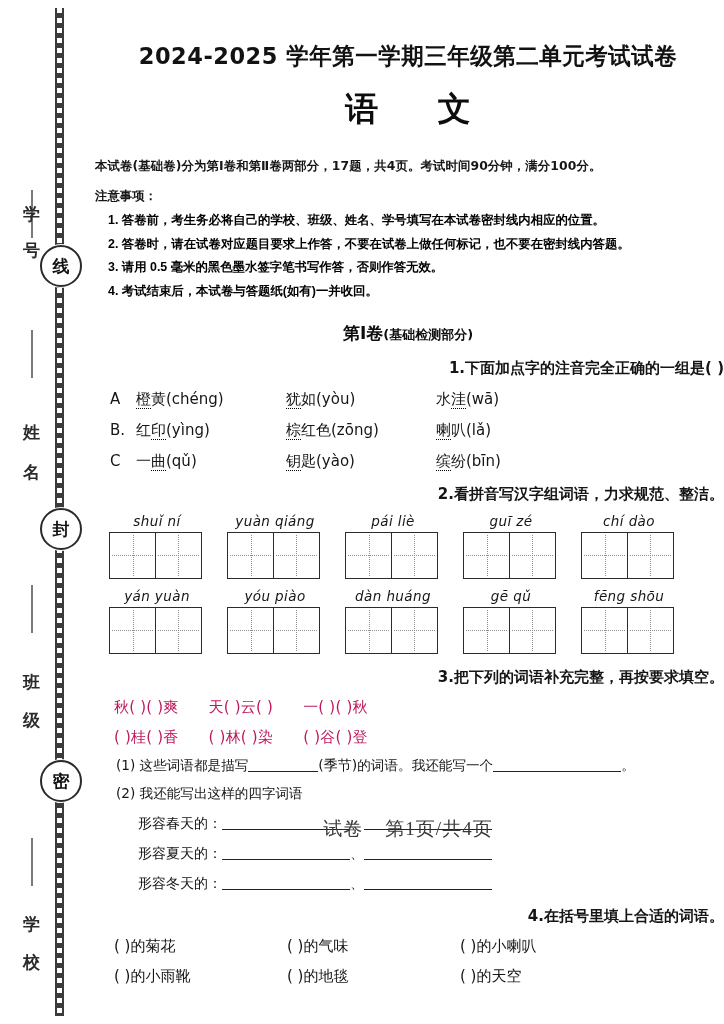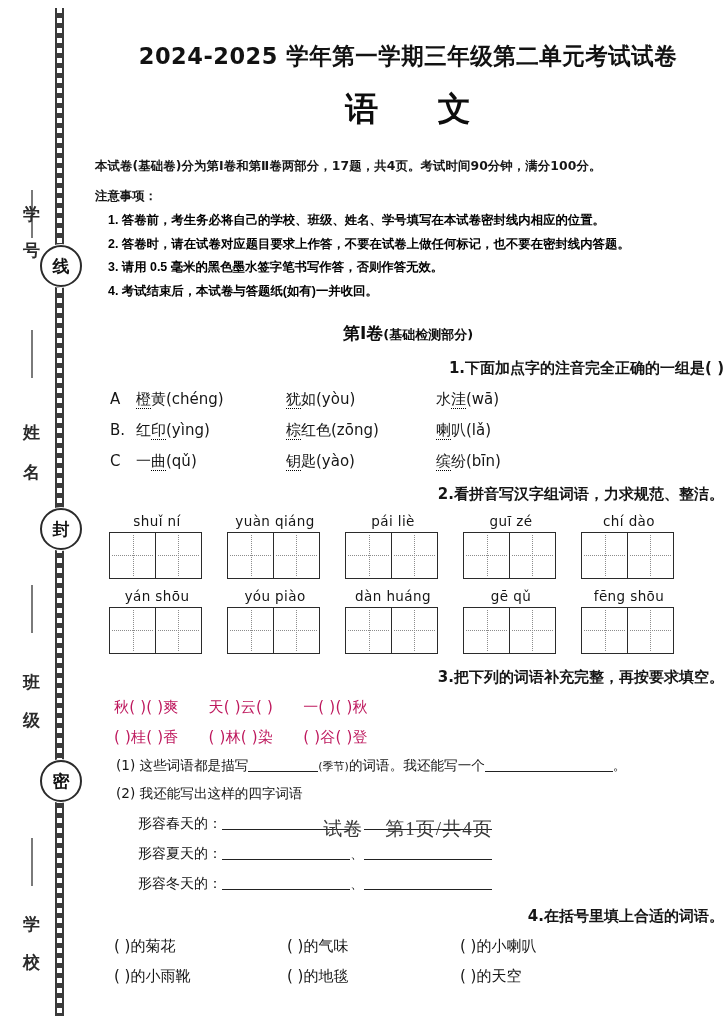--- a/index.html
+++ b/index.html
@@ -95,21 +95,21 @@
   .opt-row{
     display:flex;margin:12px 0 0 18px;
     font-family:"DejaVu Sans","Liberation Sans",sans-serif;
     font-size:15px;color:#151515;font-weight:500;
   }
   .opt-tag{width:26px;flex:none;}
   .opt-item{width:150px;flex:none;}
   .dotu{border-bottom:1.5px dotted #000;padding-bottom:0px;}
 
   
-  .grid-band{display:flex;margin:9px 0 0 6px;}
+  .grid-band{display:flex;margin:9px 0 0 6px;font-style:italic;}
   .grid-group{width:118px;flex:none;}
   .grid-py{
     font-family:"DejaVu Sans","Liberation Sans",sans-serif;
     font-size:13.5px;color:#151515;text-align:center;
     letter-spacing:0.4px;margin-bottom:3px;white-space:nowrap;
   }
   .tzg{display:flex;width:96px;margin:0 auto;}
   .tzg .cell{
     width:47px;height:47px;box-sizing:border-box;
     border:1.1px solid #2b2b2b;position:relative;background:#fff;
@@ -132,21 +132,21 @@
   }
   .brk{display:inline-block;}
   .sp-s{display:inline-block;width:30px;}
 
   .sub-q{
     font-family:"DejaVu Sans","Liberation Sans",sans-serif;
     font-size:13.6px;color:#151515;margin:10px 0 0 24px;
   }
   .ul-s{display:inline-block;border-bottom:1.3px solid #222;width:70px;vertical-align:-2px;}
   .ul-l{display:inline-block;border-bottom:1.3px solid #222;width:128px;vertical-align:-2px;}
-  .small-par{font-size:11px;}
+  .small-par{font-size:14px;}
 
   .fill-line{
     font-family:"DejaVu Sans","Liberation Sans",sans-serif;
     font-size:14px;color:#151515;margin:12px 0 0 46px;white-space:nowrap;
   }
 
   .par-row{
     font-family:"DejaVu Sans","Liberation Sans",sans-serif;
     font-size:15px;color:#151515;margin:11px 0 0 22px;white-space:nowrap;
   }
@@ -265,21 +265,21 @@
         <div class="grid-py">chí  dào</div>
         <div class="tzg">
             <div class="cell"></div>
             <div class="cell"></div>
           </div>
       </div>
     </div>
 
     <div class="grid-band">
       <div class="grid-group">
-        <div class="grid-py">yán  shōu</div>
+        <div class="grid-py">yán  yuàn</div>
         <div class="tzg">
             <div class="cell"></div>
             <div class="cell"></div>
           </div>
       </div>
       <div class="grid-group">
         <div class="grid-py">yóu  piào</div>
         <div class="tzg">
             <div class="cell"></div>
             <div class="cell"></div>

